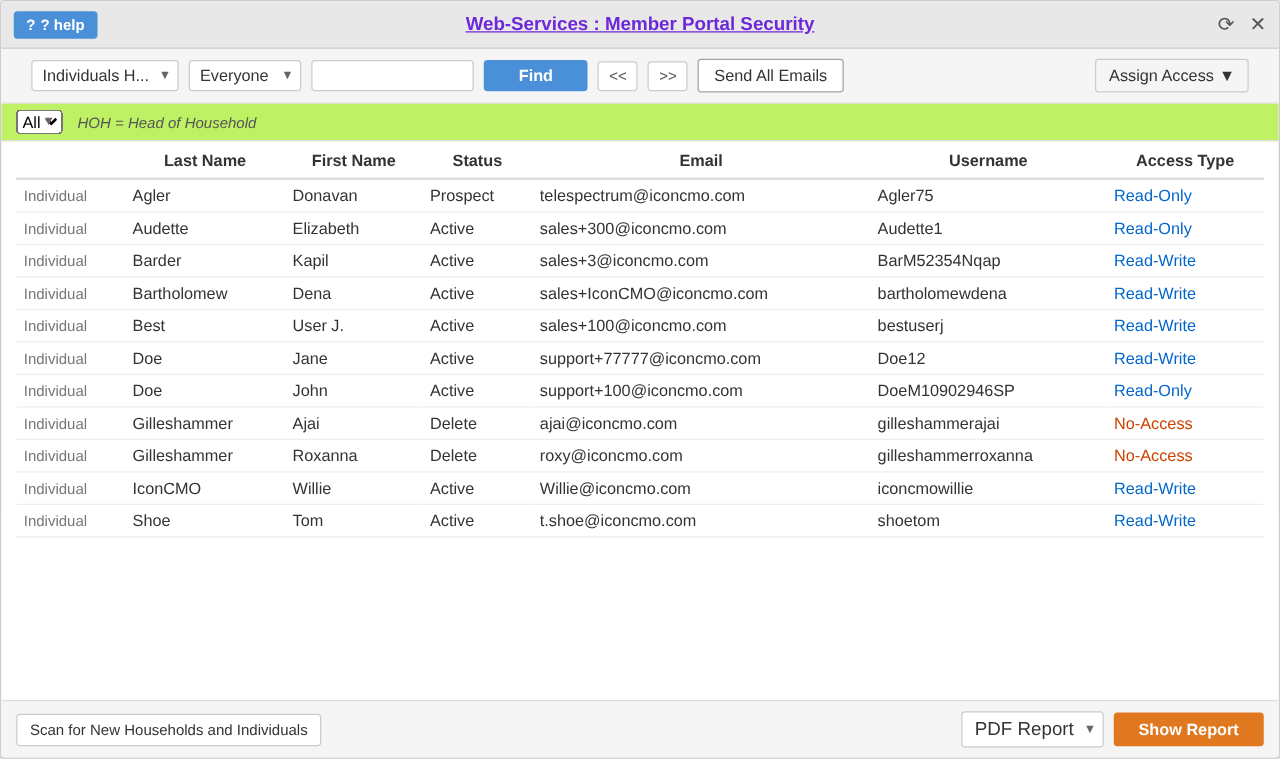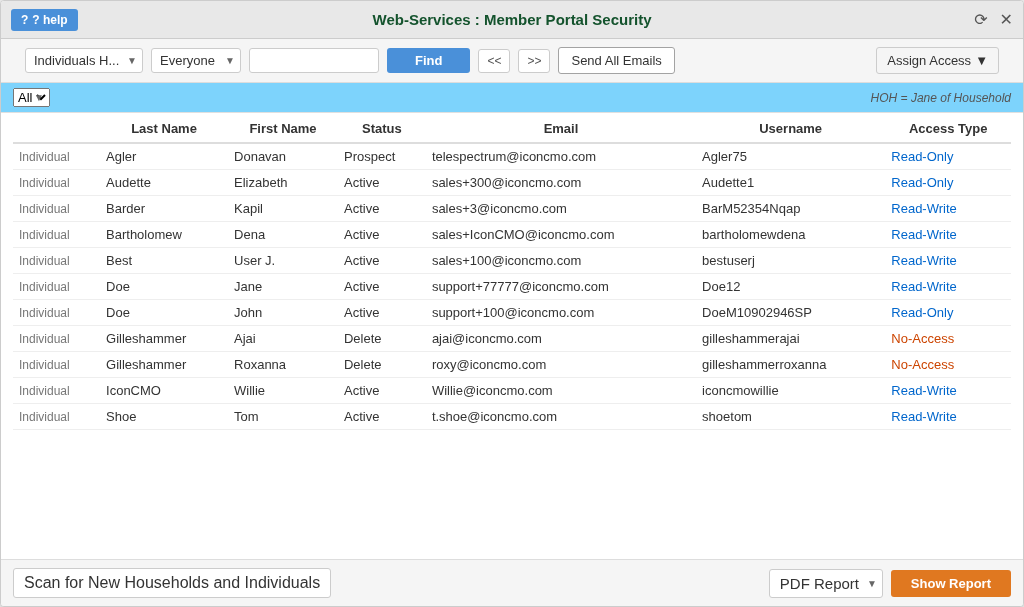--- a/index.html
+++ b/index.html
@@ -45,21 +45,22 @@
       display: flex;
       align-items: center;
       gap: 4px;
     }
     .title-text {
       position: absolute;
       left: 50%;
       transform: translateX(-50%);
       font-size: 15px;
       font-weight: bold;
-      color: #14532d;
+      color: #6d28d9;
+      text-decoration: underline;
     }
     .title-actions {
       margin-left: auto;
       display: flex;
       gap: 12px;
       align-items: center;
     }
     .icon-btn {
       background: none;
       border: none;
@@ -152,26 +153,26 @@
       font-size: 13px;
       cursor: pointer;
       color: #333;
       display: flex;
       align-items: center;
       gap: 4px;
       margin-left: auto;
     }
     
     .sub-toolbar {
-      background: #7dd3fc;
+      background: #bef264;
       border-bottom: 1px solid #e0e0e0;
       padding: 5px 12px;
       display: flex;
       align-items: center;
-      justify-content: space-between;
+      gap: 12px;
     }
     .sub-toolbar .select-wrapper select {
       font-size: 13px;
     }
     .hoh-text {
       font-size: 12px;
       color: #555;
       font-style: italic;
     }
     
@@ -216,21 +217,21 @@
       padding: 8px 12px;
       display: flex;
       align-items: center;
       justify-content: space-between;
     }
     .scan-btn {
       background: #fff;
       border: 1px solid #ccc;
       border-radius: 3px;
       padding: 5px 10px;
-      font-size: 16px;
+      font-size: 12px;
       cursor: pointer;
       color: #333;
     }
     .footer-right {
       display: flex;
       align-items: center;
       gap: 8px;
     }
     .pdf-select-wrapper {
       position: relative;
@@ -314,21 +315,21 @@
     </button>
   </div>
 
   <div class="sub-toolbar">
     <div class="select-wrapper">
       <select>
         <option>All</option>
       </select>
       <span class="select-arrow">▼</span>
     </div>
-    <span class="hoh-text">HOH = Jane of Household</span>
+    <span class="hoh-text">HOH = Head of Household</span>
   </div>
 
   <div class="table-container">
     <table>
       <thead>
         <tr>
           <th></th>
           <th>Last Name</th>
           <th>First Name</th>
           <th>Status</th>

